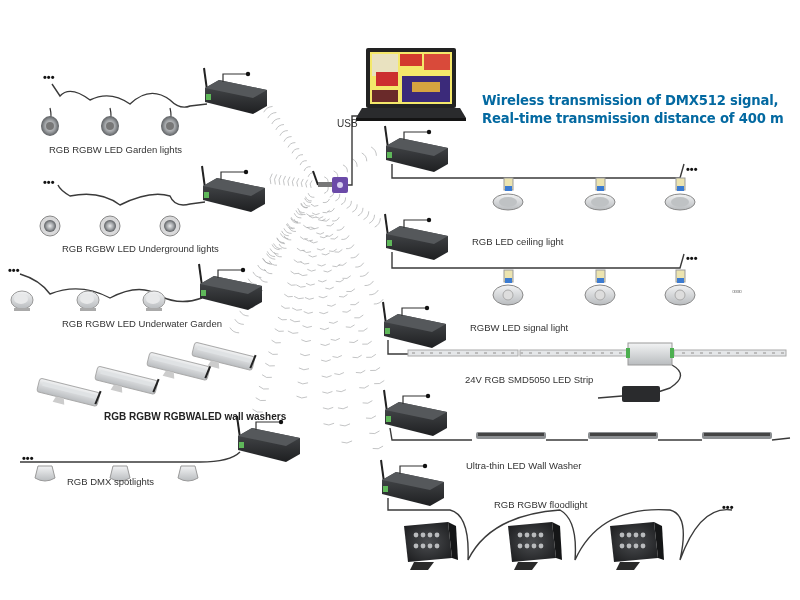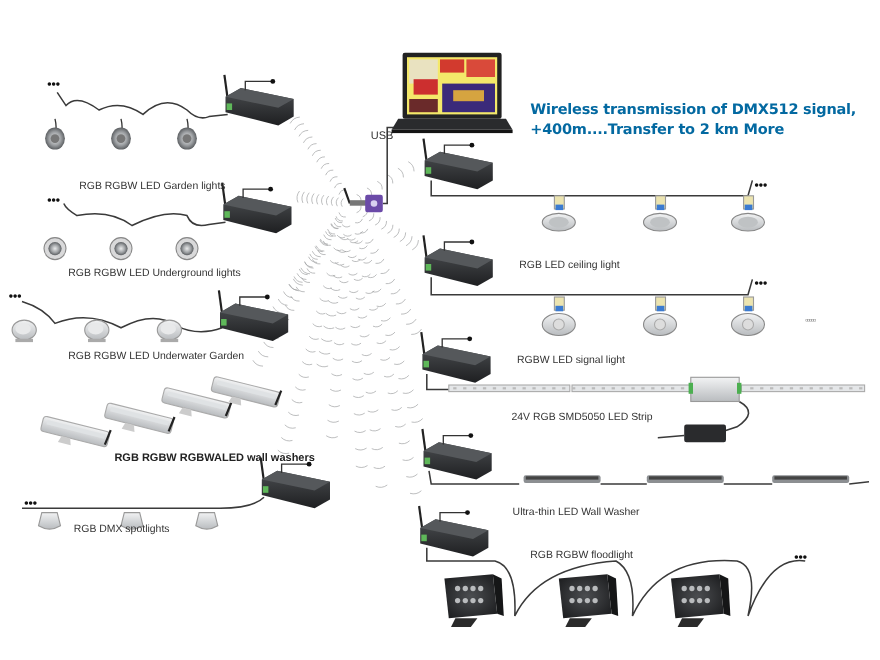--- a/index.html
+++ b/index.html
@@ -548,38 +548,38 @@
           <circle cx="12" cy="24" r="2.4" fill="#b9bbbd"></circle>
           <circle cx="19" cy="24" r="2.4" fill="#b9bbbd"></circle>
           <circle cx="26" cy="24" r="2.4" fill="#b9bbbd"></circle>
           <circle cx="33" cy="24" r="2.4" fill="#b9bbbd"></circle>
         </g>
       </g>
   </svg>
 
   <div class="headline">
     <div>Wireless transmission of DMX512 signal,</div>
-    <div>+400m....Transfer to 2 km More</div>
+    <div>Real-time transmission distance of 400 m</div>
   </div>
 
   <div class="lbl" style="left:337px;top:118px;font-size:10px;text-align:right;">USB</div>
 
   
-  <div class="lbl" style="left:72px;top:144px;margin-top:20px;">RGB RGBW LED Garden lights</div>
+  <div class="lbl" style="left:49px;top:144px;">RGB RGBW LED Garden lights</div>
   <div class="lbl" style="left:62px;top:243px;">RGB RGBW LED Underground lights</div>
   <div class="lbl" style="left:62px;top:318px;">RGB RGBW LED Underwater Garden</div>
   <div class="lbl bold" style="left:68px;top:411px;">RGB RGBW RGBWALED  wall washers</div>
   <div class="lbl" style="left:67px;top:476px;">RGB DMX spotlights</div>
 
   
   <div class="lbl" style="left:472px;top:236px;">RGB LED ceiling light</div>
   <div class="lbl" style="left:470px;top:322px;">RGBW LED signal light</div>
   <div class="lbl" style="left:465px;top:374px;">24V RGB SMD5050  LED Strip</div>
   <div class="lbl" style="left:466px;top:460px;">Ultra-thin LED Wall Washer</div>
-  <div class="lbl" style="left:470px;top:499px;padding-left:12px;">RGB RGBW floodlight</div>
+  <div class="lbl" style="left:482px;top:499px;padding-left:12px;">RGB RGBW floodlight</div>
 
   
   <div class="dots" style="left:43px;top:73px;">•••</div>
   <div class="dots" style="left:43px;top:178px;">•••</div>
   <div class="dots" style="left:8px;top:266px;">•••</div>
   <div class="dots" style="left:22px;top:454px;">•••</div>
   <div class="dots" style="left:686px;top:165px;">•••</div>
   <div class="dots" style="left:686px;top:254px;">•••</div>
   <div class="dots" style="left:722px;top:503px;">•••</div>
   <div class="lbl" style="left:732px;top:287px;font-size:8px;color:#555;letter-spacing:-1px;">▫▫▫▫▫</div>

